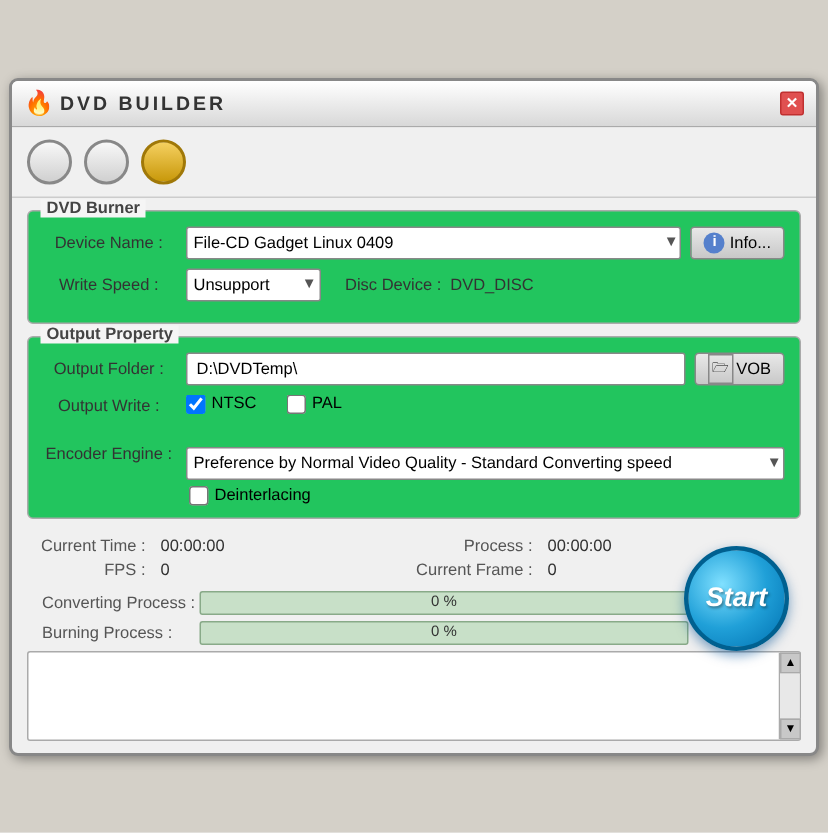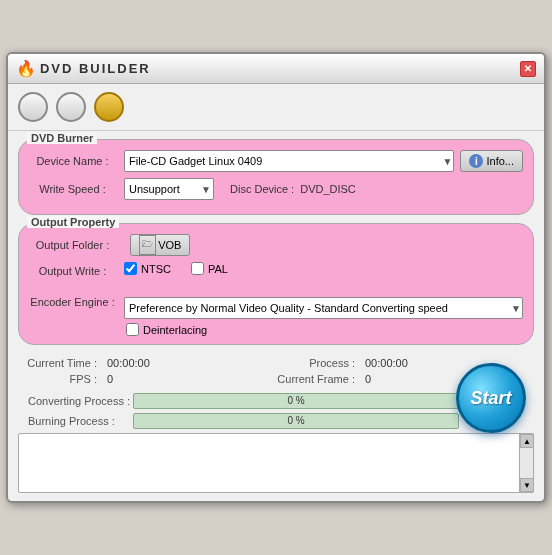--- a/index.html
+++ b/index.html
@@ -79,24 +79,24 @@
     }
     .toolbar-btn.gold {
       background: linear-gradient(to bottom, #f5d060, #c8980a);
       border-color: #a07808;
     }
     .content {
       padding: 8px 10px;
     }
     .group-box {
       border: 1px solid #aaa;
-      border-radius: 16px;
+      border-radius: 4px;
       margin-bottom: 8px;
       padding: 6px 10px 8px;
-      background: #f9a8d4;
+      background: #22c55e;
       position: relative;
     }
     .group-title {
       position: absolute;
       top: -8px;
       left: 8px;
       background: #f5f5f5;
       padding: 0 4px;
       font-size: 11px;
       font-weight: bold;
@@ -456,20 +456,21 @@
         <span class="disc-label">Disc Device :</span>
         <span class="disc-value">DVD_DISC</span>
       </div>
     </div>
 
     <div class="group-box">
       <span class="group-title">Output Property</span>
 
       <div class="form-row">
         <span class="form-label">Output Folder :</span>
+        <input type="text" class="text-input" value="D:\DVDTemp\" style="">
         <button class="vob-btn">
           <span style="font-size:9px;border:1px solid #888;padding:1px 2px;">🗁</span>
           <span>VOB</span>
         </button>
       </div>
 
       <div class="form-row">
         <span class="form-label">Output Write :</span>
         <div class="checkbox-row" style="margin-left:0; gap:20px;">
           <label class="checkbox-item">

